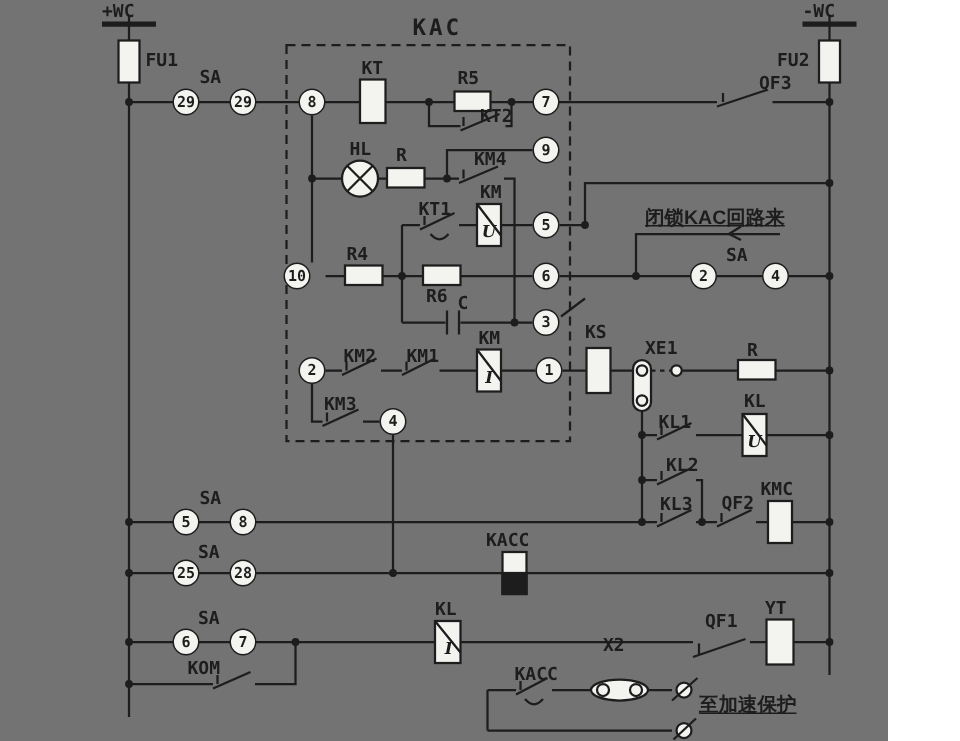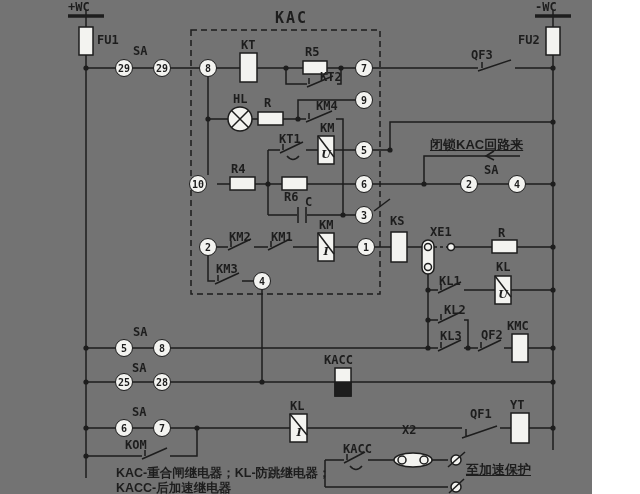--- a/index.html
+++ b/index.html
@@ -152,21 +152,21 @@
 <div class="lbl" style="left:535px;top:1px">-WC</div>
 <div class="lbl" style="left:97px;top:34px">FU1</div>
 <div class="lbl" style="left:518px;top:34px">FU2</div>
 
 <div class="lbl kac-title" style="left:275px;top:9px">KAC</div>
 
 <div class="lbl" style="left:133px;top:45px">SA</div>
 <div class="lbl" style="left:241px;top:39px">KT</div>
 <div class="lbl" style="left:305px;top:46px">R5</div>
 <div class="lbl" style="left:320px;top:71px">KT2</div>
-<div class="lbl" style="left:471px;top:49px">QF3</div>
+<div class="lbl" style="left:506px;top:49px">QF3</div>
 <div class="lbl" style="left:233px;top:93px">HL</div>
 <div class="lbl" style="left:264px;top:97px">R</div>
 <div class="lbl" style="left:316px;top:100px">KM4</div>
 <div class="lbl" style="left:320px;top:122px">KM</div>
 <div class="lbl" style="left:279px;top:133px">KT1</div>
 <div class="lbl" style="left:231px;top:163px">R4</div>
 <div class="lbl" style="left:284px;top:191px">R6</div>
 <div class="lbl" style="left:305px;top:196px">C</div>
 <div class="lbl" style="left:229px;top:231px">KM2</div>
 <div class="lbl" style="left:271px;top:231px">KM1</div>
@@ -215,16 +215,14 @@
 <div class="term" style="left:115px;top:339px">5</div>
 <div class="term" style="left:153px;top:339px">8</div>
 <div class="term" style="left:115px;top:373px">25</div>
 <div class="term" style="left:153px;top:373px">28</div>
 <div class="term" style="left:115px;top:419px">6</div>
 <div class="term" style="left:153px;top:419px">7</div>
 
 <div class="cjk" style="left:430px;top:138px">闭锁KAC回路来</div>
 <div class="cjk" style="left:466px;top:463px">至加速保护</div>
 
-<div class="legend" style="left:116px;top:467px">KAC-重合闸继电器；KL-防跳继电器；</div>
-<div class="legend" style="left:116px;top:482px">KACC-后加速继电器</div>
 
 </div>
 
 </body></html>

